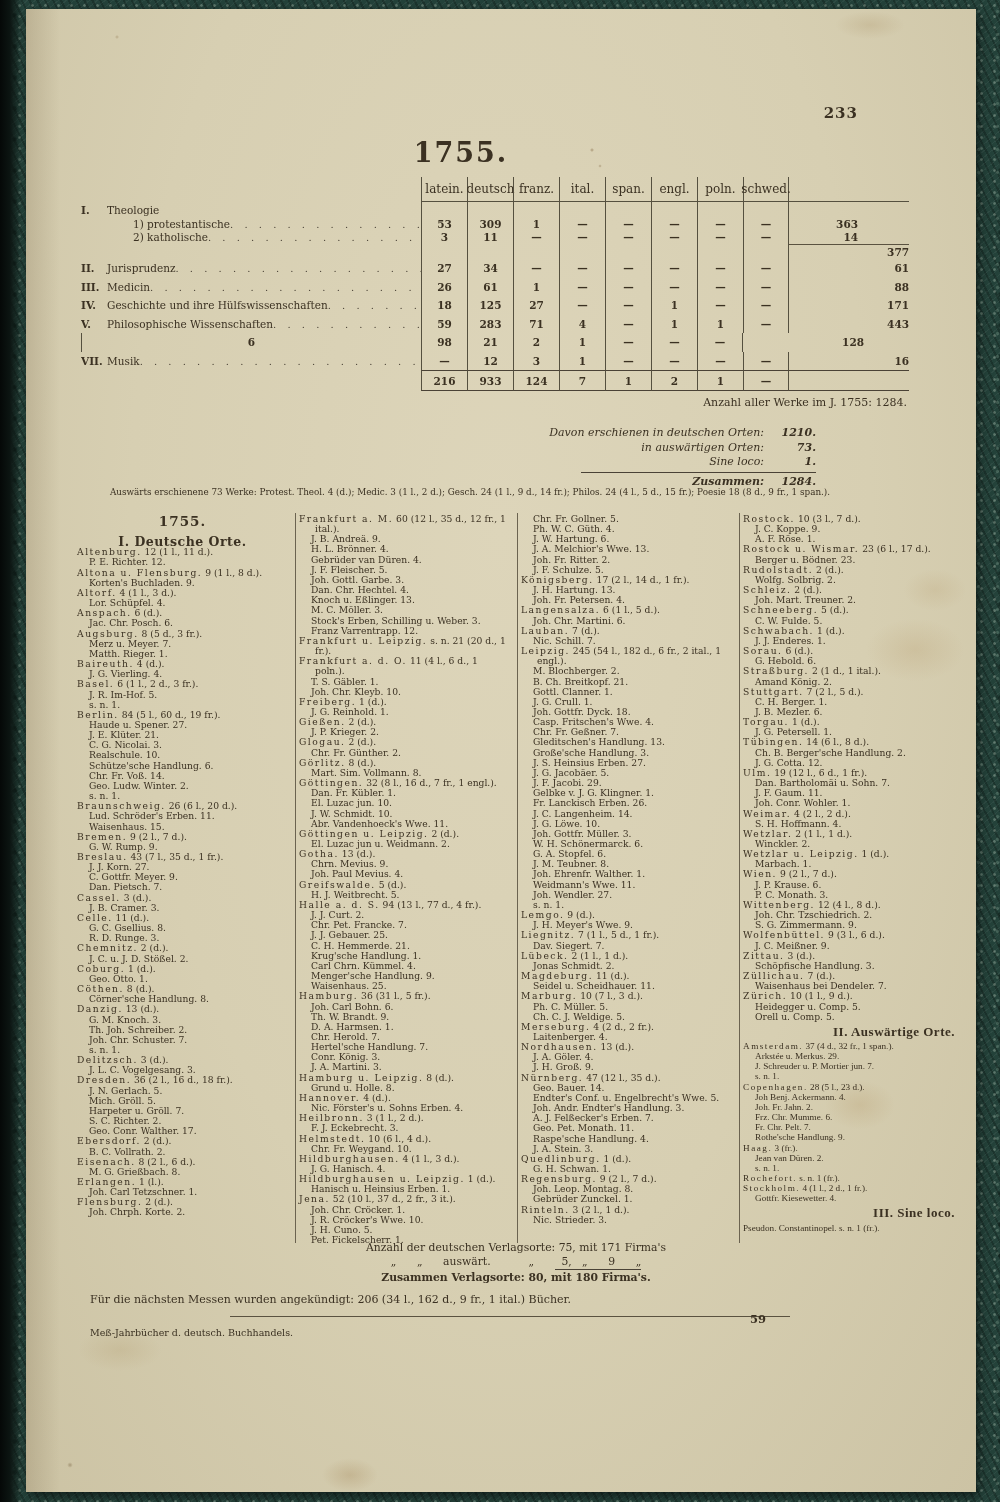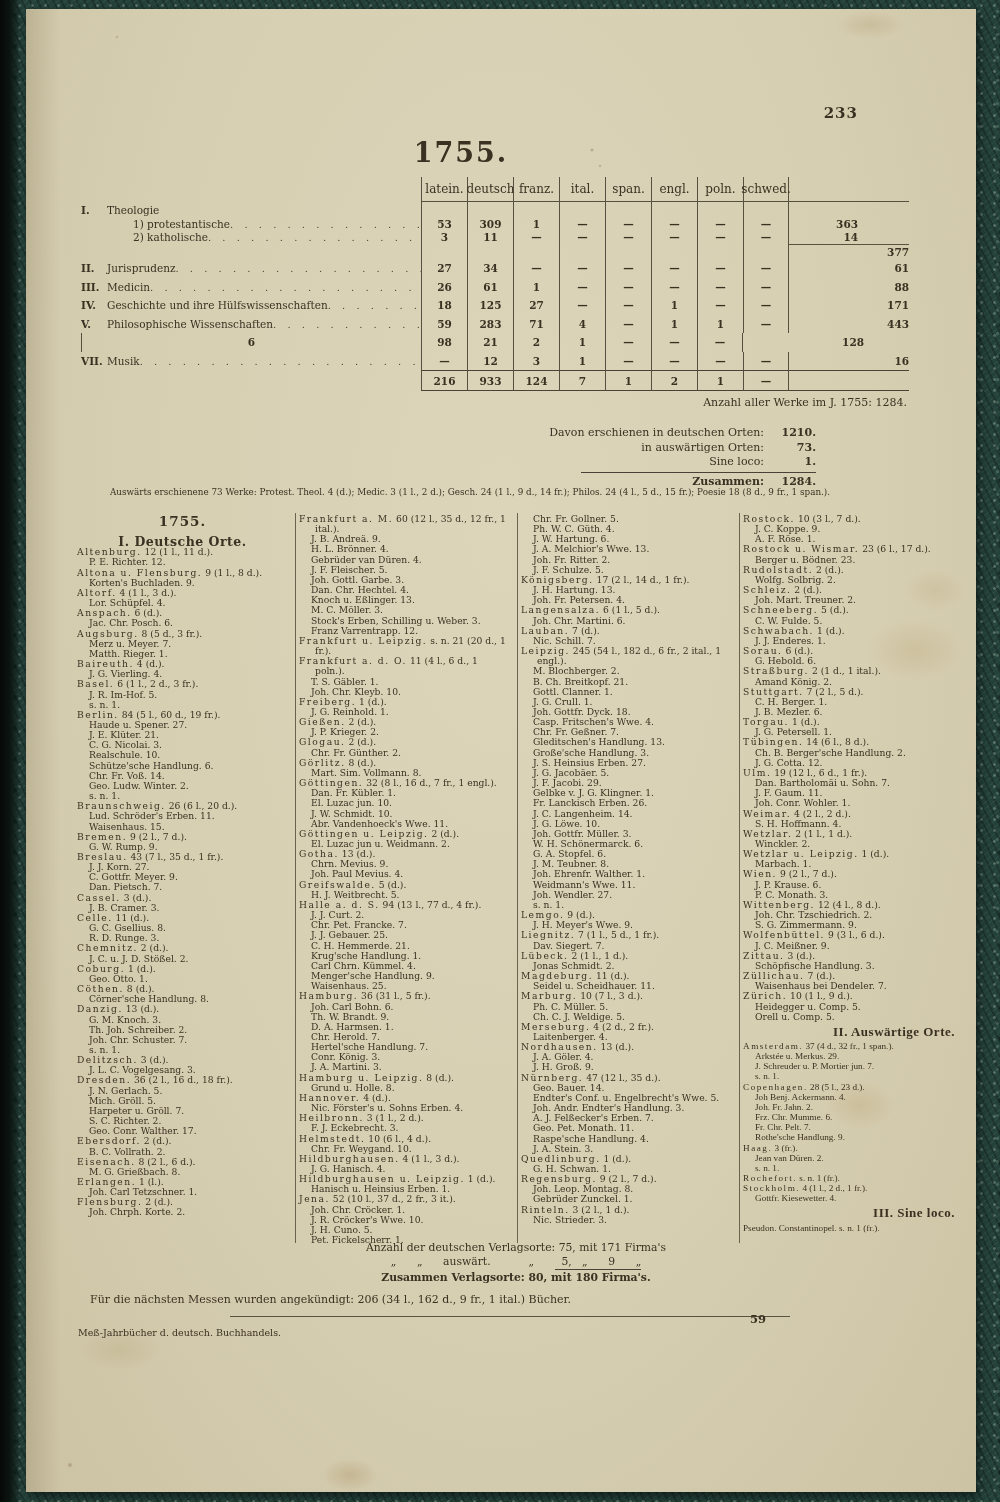--- a/index.html
+++ b/index.html
@@ -58,21 +58,21 @@
   .head .ncell{font-weight:normal;font-size:12px;border-bottom:1px solid #55503f;}
   .scell{display:flex;align-items:center;justify-content:flex-end;padding-right:6px;
     font-size:10.5px;font-weight:bold;}
   .ccell{display:flex;align-items:center;justify-content:flex-end;font-size:10.5px;font-weight:bold;}
   .head .scell,.head .ccell{border-bottom:1px solid #55503f;}
   .brace .scell{border-top:1px solid #5a5240;}
   .brace .ccell{border-top:1px solid #5a5240;}
   .sum .ncell,.sum .scell,.sum .ccell{border-top:1.2px solid #4a4236;border-bottom:1.2px solid #4a4236;}
   .tcaption{text-align:right;font-size:11px;margin-top:5px;padding-right:2px;font-weight:normal;}
   
-  .summary{position:absolute;left:350px;top:417px;width:440px;font-size:11px;}
+  .summary{position:absolute;left:350px;top:417px;width:440px;font-size:11px;font-style:italic;}
   .sline{display:flex;justify-content:flex-end;line-height:14.5px;}
   .sline .sv{width:52px;text-align:right;font-weight:bold;}
   .srule{margin:2px 0 2px auto;width:235px;border-bottom:1px solid #4a4236;}
   .sline.total .sl2{font-weight:bold;}
   
   .note{position:absolute;left:58px;top:478px;width:860px;font-size:8.8px;line-height:11px;
     text-indent:26px;}
   
   .lists{position:absolute;left:48px;top:504px;width:888px;height:730px;overflow:hidden;
     display:grid;grid-template-columns:repeat(4,222px);}
@@ -91,21 +91,21 @@
   .ln.ca,.ln.pa,.ln.sl{font-family:"Liberation Serif",serif;}
   .ln.sl{padding-left:0;text-indent:0;}
   
   .totals{position:absolute;left:200px;top:1232px;width:580px;text-align:center;font-size:10.8px;}
   .tline{line-height:14px;white-space:pre;}
   .tline .und{border-bottom:1px solid #4a4236;padding-bottom:1px;}
   .tline.l3{margin-top:2px;font-weight:bold;}
   .announce{position:absolute;left:64px;top:1284px;width:800px;font-size:11px;}
   .footrule{position:absolute;left:204px;top:1307px;width:560px;border-bottom:1px solid #5a5240;}
   .signature{position:absolute;left:724px;top:1303px;font-size:11.5px;font-weight:bold;}
-  .footer{position:absolute;left:52px;top:1318px;font-size:9.5px;}
+  .footer{position:absolute;left:64px;top:1318px;font-size:9.5px;}
 </style>
 </head>
 <body>
 
 <div class="gutter"></div>
 
 <div class="page">
   <div class="pagenum">233</div>
   <div class="title">1755.</div>
 

